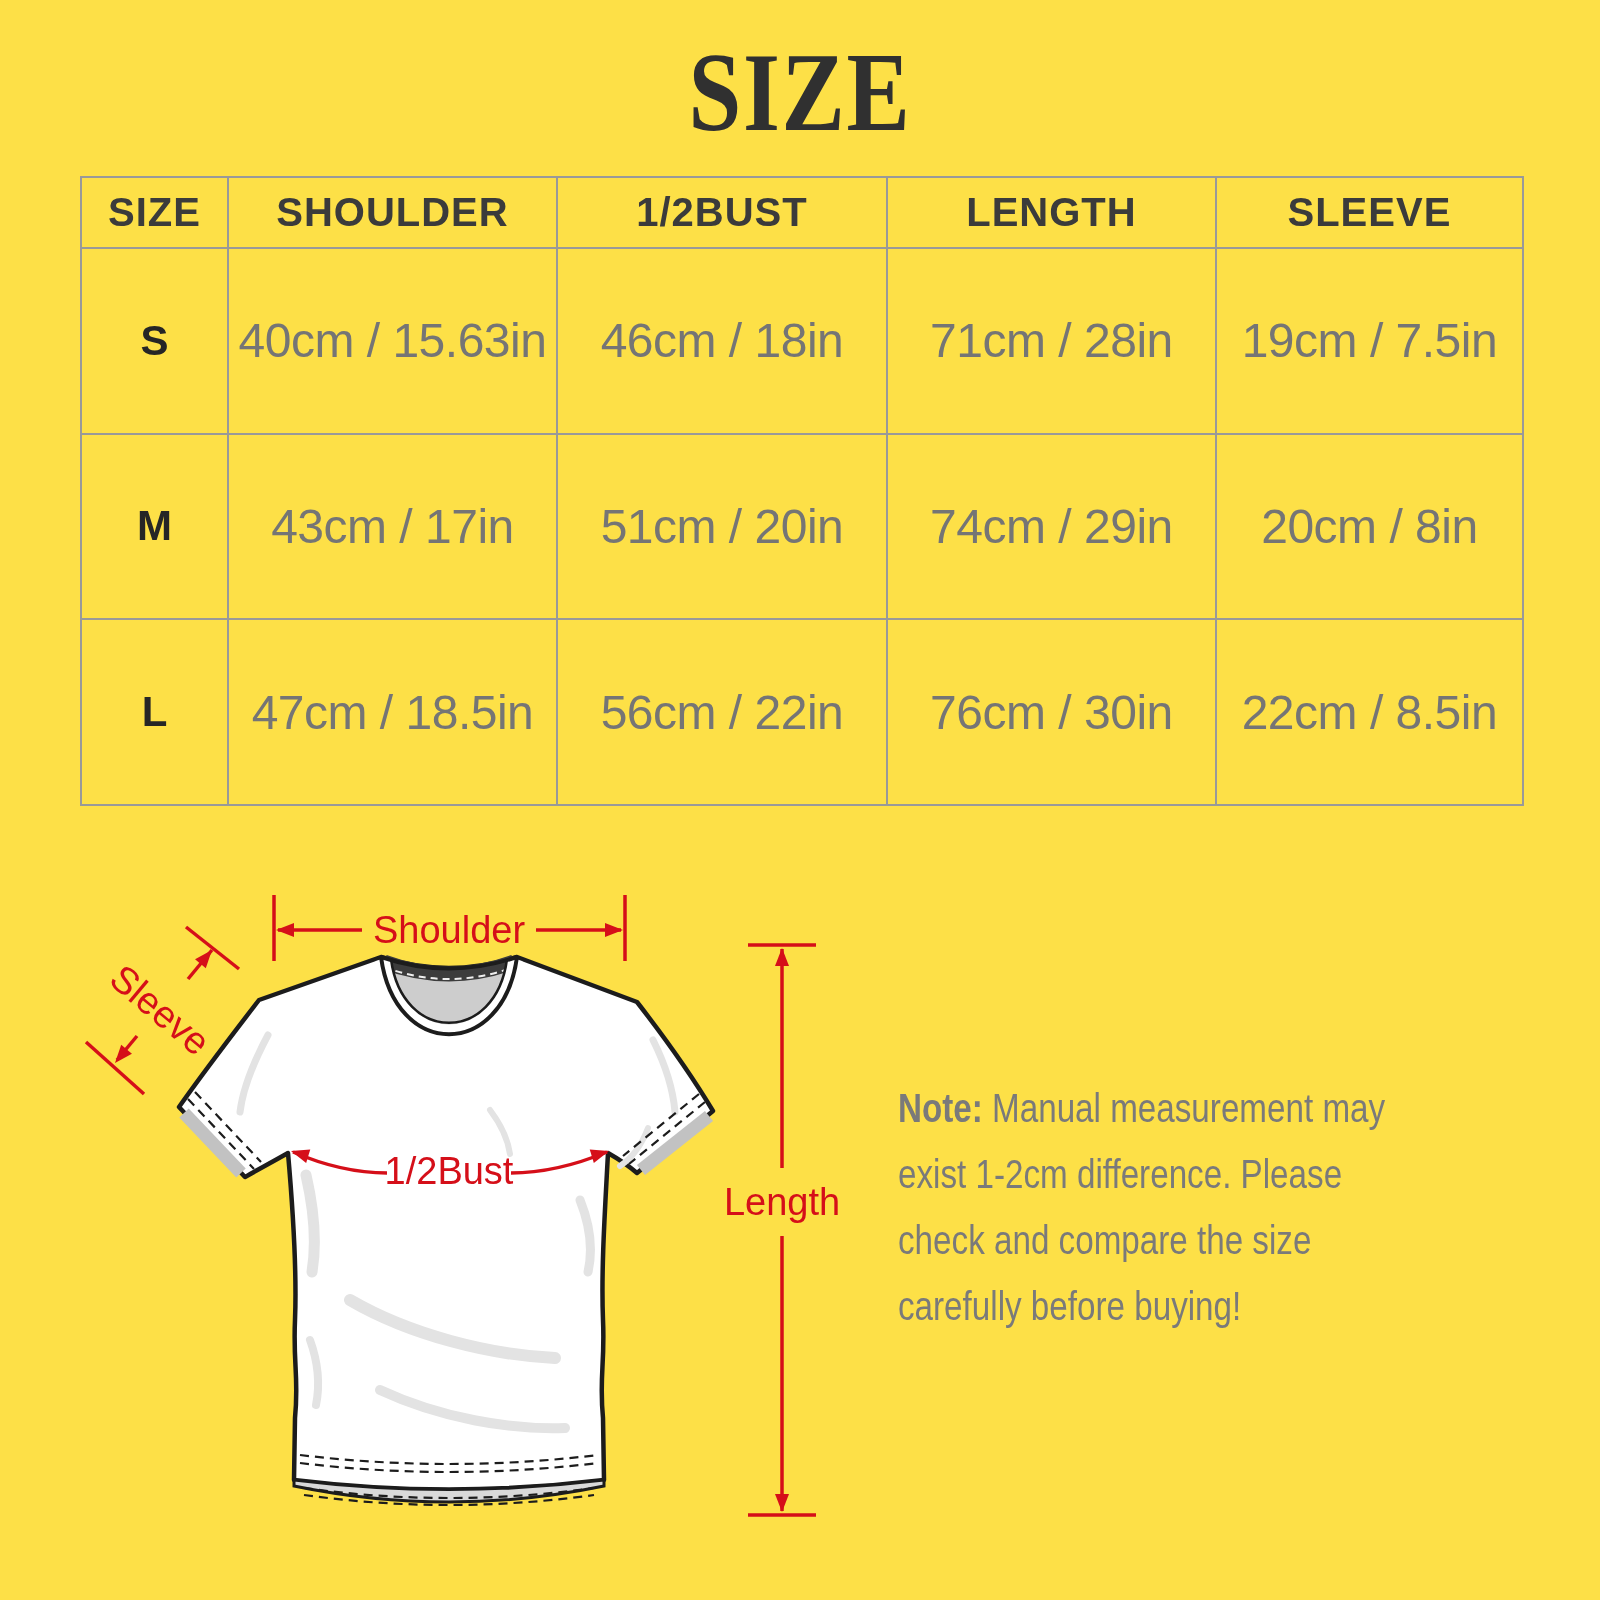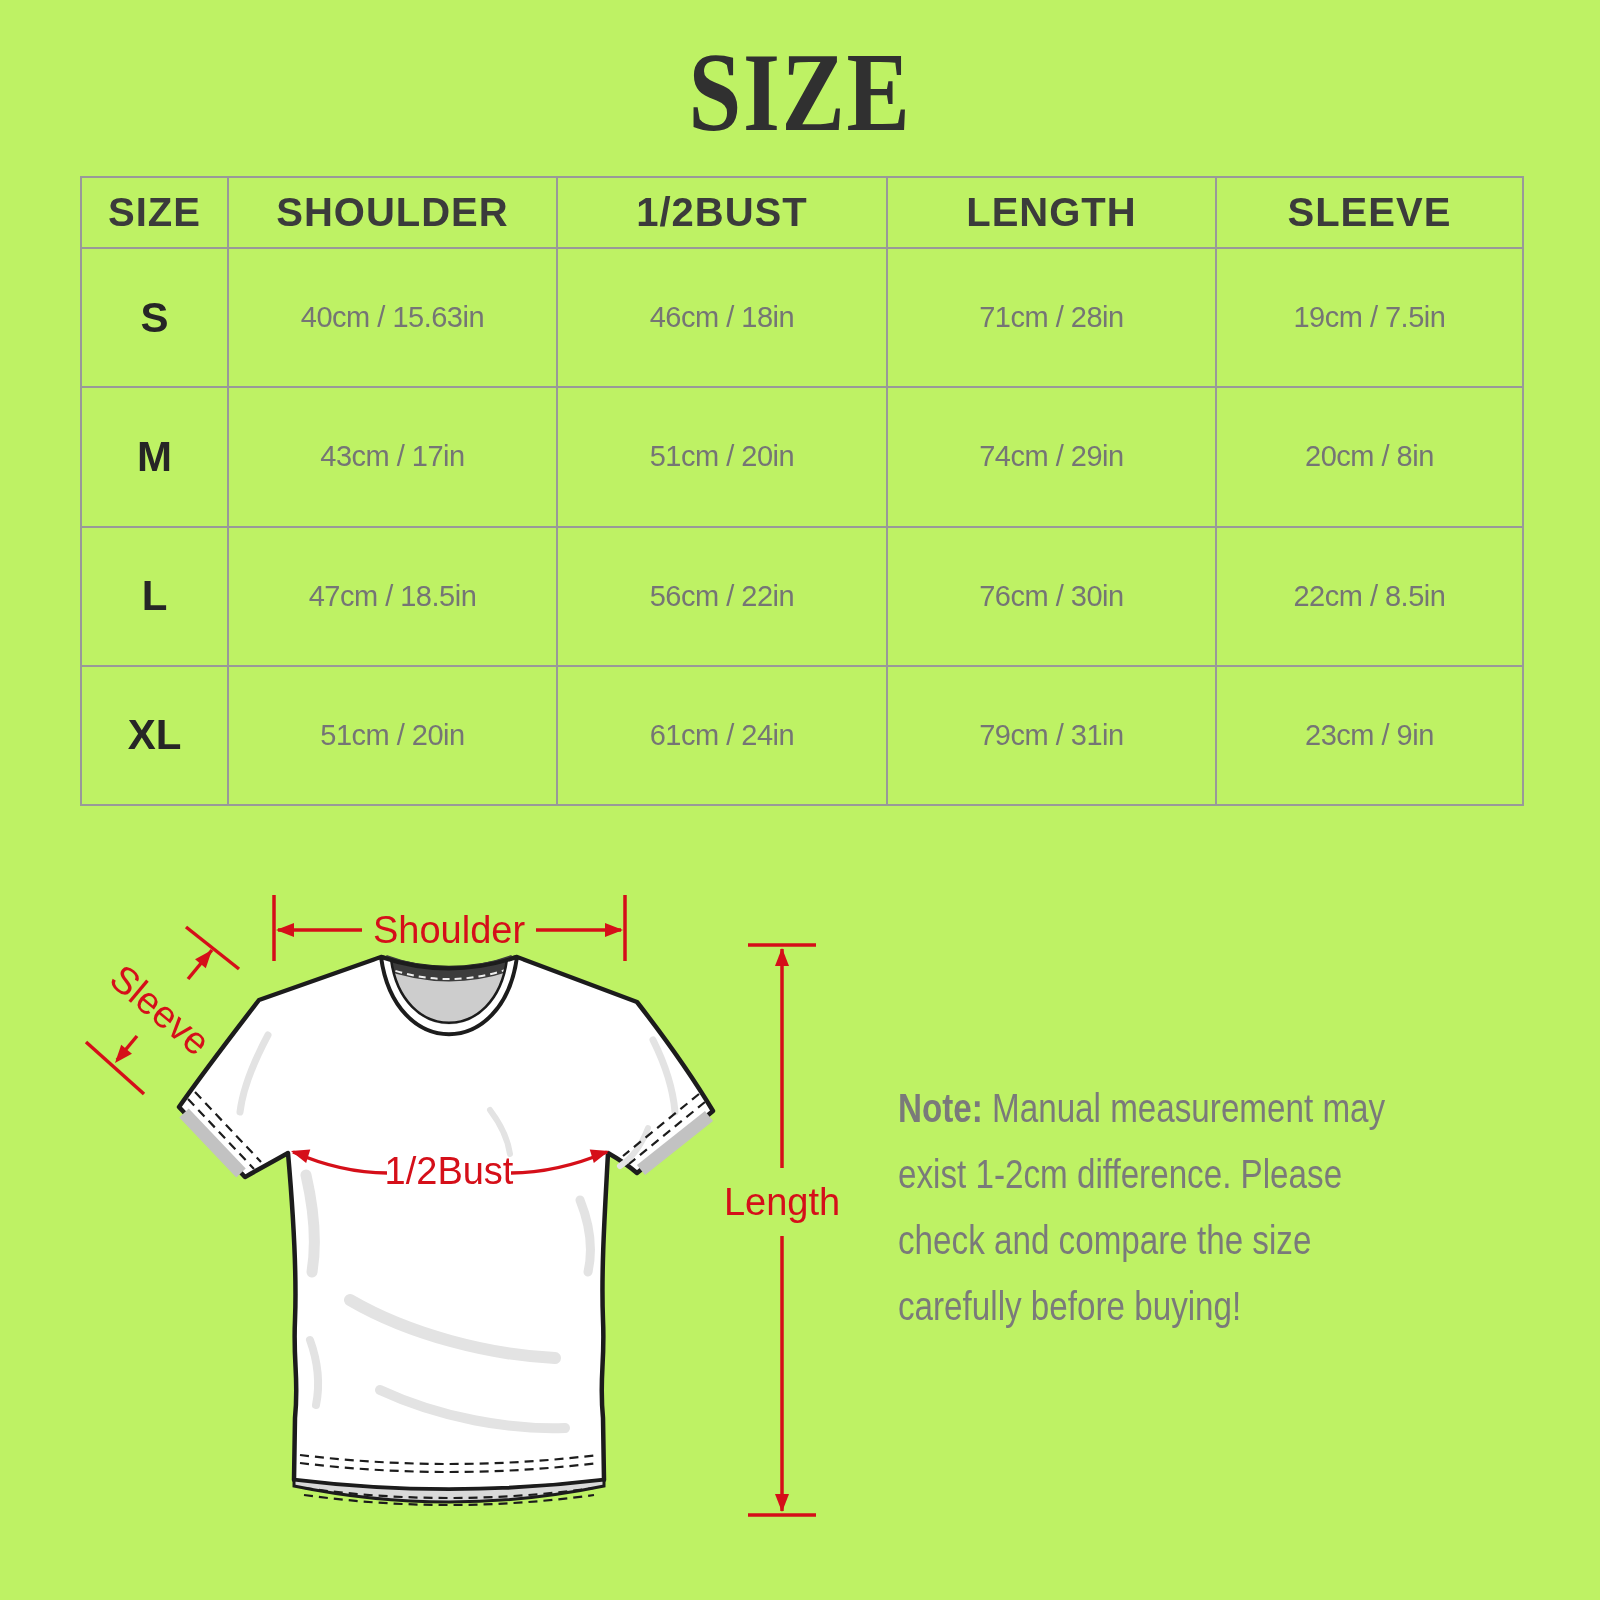--- a/index.html
+++ b/index.html
@@ -2,36 +2,36 @@
 <html style="--red: #d50f19; --ink: #1c1c1c; --border: #999999; --headtxt: #3b3b3b; --celltxt: #757575; --sizetxt: #262626; --notetxt: #7a7a7a; --titletxt: #303030; --collar: #cdcdcd; --band: #3c3c3c; --cuff: #c2c2c2; --hem: #d9d9d9; --wrk: #e3e3e3;"><head>
 <meta charset="utf-8">
 <style>
   :root{
     --red:#d50f19; --ink:#1c1c1c; --border:#999999;
     --headtxt:#3b3b3b; --celltxt:#757575; --sizetxt:#262626;
     --notetxt:#7a7a7a; --titletxt:#303030;
     --collar:#cdcdcd; --band:#3c3c3c; --cuff:#c2c2c2; --hem:#d9d9d9; --wrk:#e3e3e3;
   }
   html,body{margin:0;padding:0;background:#fff;}
-  #stage{position:relative;width:1600px;height:1600px;background:#bef264;overflow:hidden;
+  #stage{position:relative;width:1600px;height:1600px;background:#fde047;overflow:hidden;
          font-family:"Liberation Sans","DejaVu Sans",sans-serif;}
 
   
   #title{position:absolute;left:0;top:30px;width:1600px;text-align:center;
          font-family:"Liberation Serif","DejaVu Serif",serif;font-weight:bold;
          font-size:113px;line-height:1.1;color:var(--titletxt);
          transform:scaleX(0.84);transform-origin:50% 0;letter-spacing:2px;}
 
   
   #size-table{position:absolute;left:80px;top:176px;width:1444px;height:630px;
               border-collapse:collapse;table-layout:fixed;}
   #size-table th,#size-table td{border:2px solid var(--border);text-align:center;vertical-align:middle;padding:0;}
   #size-table thead tr{height:71px;}
   #size-table th{font-size:40px;font-weight:bold;color:var(--headtxt);letter-spacing:1px;}
-  #size-table td{font-size:29px;color:var(--celltxt);letter-spacing:-0.5px;}
+  #size-table td{font-size:48px;color:var(--celltxt);letter-spacing:-0.5px;}
   #size-table td.szcol{font-size:42px;font-weight:bold;color:var(--sizetxt);letter-spacing:0;}
 
   
   #diagram{position:absolute;left:60px;top:870px;width:820px;height:700px;}
   .rs{stroke:var(--red);stroke-width:3.5;fill:none;}
   .rf{fill:var(--red);stroke:none;}
   .rtext{fill:var(--red);font-family:"Liberation Sans","DejaVu Sans",sans-serif;font-size:38px;text-anchor:middle;}
   .outline{fill:#ffffff;stroke:var(--ink);stroke-width:4.5;stroke-linejoin:round;}
   .inkline{stroke:var(--ink);fill:none;}
   .stitch{stroke:var(--ink);stroke-width:2.2;fill:none;stroke-dasharray:9 6;}
@@ -82,27 +82,20 @@
           <td>74cm / 29in</td>
           <td>20cm / 8in</td>
         </tr>
         <tr>
           <td class="szcol">L</td>
           <td>47cm / 18.5in</td>
           <td>56cm / 22in</td>
           <td>76cm / 30in</td>
           <td>22cm / 8.5in</td>
         </tr>
-        <tr>
-          <td class="szcol">XL</td>
-          <td>51cm / 20in</td>
-          <td>61cm / 24in</td>
-          <td>79cm / 31in</td>
-          <td>23cm / 9in</td>
-        </tr>
       </tbody>
   </table>
 
   <svg id="diagram" viewBox="0 0 820 700" xmlns="http://www.w3.org/2000/svg">
 
     <g>
 
       <path class="outline" d="
         M321,87 L199,130
         C172,165 143,203 119,237

